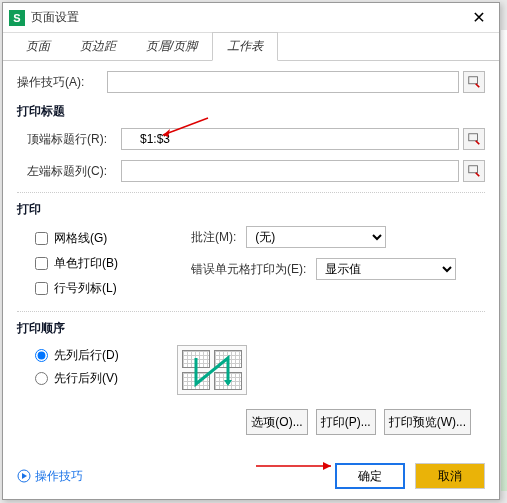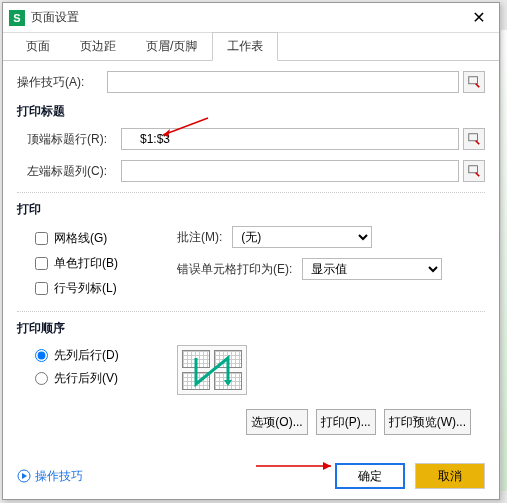--- a/index.html
+++ b/index.html
@@ -3,33 +3,33 @@
 <meta charset="utf-8">
 <style>
 * { margin: 0; padding: 0; box-sizing: border-box; }
 body { font-family: "Microsoft YaHei", SimSun, sans-serif; font-size: 12px; background: #e8e8e8; width: 507px; height: 503px; position: relative; }
 .dialog { position: absolute; top: 2px; left: 2px; width: 498px; height: 498px; background: #fff; border: 1px solid #999; box-shadow: 2px 2px 6px rgba(0,0,0,.2); }
 .titlebar { height: 30px; display: flex; align-items: center; padding: 0 0 0 6px; border-bottom: 1px solid #ddd; }
 .app-icon { width: 16px; height: 16px; background: #0f9d58; color: #fff; display: flex; align-items: center; justify-content: center; font-weight: bold; font-size: 11px; margin-right: 6px; }
 .title { flex: 1; font-size: 12px; color: #333; }
 .close { width: 40px; height: 28px; display: flex; align-items: center; justify-content: center; font-size: 16px; cursor: pointer; }
 .tabs { display: flex; border-bottom: 1px solid #ccc; padding: 0 8px; height: 28px; align-items: flex-end; }
-.tab { padding: 5px 14px; border: 1px solid transparent; cursor: pointer; color: #333; margin-bottom: -1px; }
+.tab { padding: 5px 14px; border: 1px solid transparent; cursor: pointer; color: #333; margin-bottom: -1px; font-style: italic; }
 .tab.active { border: 1px solid #ccc; border-bottom: 1px solid #fff; background: #fff; }
 .content { padding: 10px 14px; }
 .row { display: flex; align-items: center; margin-bottom: 10px; }
 .label { width: 90px; color: #333; }
 .indent-label { width: 104px; padding-left: 10px; color: #333; }
 .input-box { flex: 1; height: 22px; border: 1px solid #bbb; padding: 2px 18px; font-size: 12px; }
 .picker { width: 22px; height: 22px; border: 1px solid #bbb; margin-left: 4px; background: #f4f4f4; display: flex; align-items: center; justify-content: center; cursor: pointer; }
 .picker svg { width: 14px; height: 14px; }
 .section-title { color: #0f172a; margin: 8px 0 8px 0; font-weight: bold; }
 .checkbox-row { display: flex; align-items: center; margin: 4px 0 8px 18px; }
 .checkbox-row input { margin-right: 6px; }
-.print-grid { display: flex; }
+.print-grid { display: flex; gap: 14px; }
 .print-left { width: 160px; }
 .print-right { flex: 1; }
 .field-row { display: flex; align-items: center; margin-bottom: 10px; }
 .field-label { margin-right: 10px; color: #333; }
 .select { width: 140px; height: 22px; border: 1px solid #bbb; background: #fff; font-size: 12px; padding: 0 4px; }
 .order-section { display: flex; align-items: center; }
 .radios { width: 160px; padding-left: 18px; }
 .radio-row { display: flex; align-items: center; margin-bottom: 6px; }
 .radio-row input { margin-right: 6px; }
 .preview-img { width: 70px; height: 50px; border: 1px solid #bbb; position: relative; background: #fafafa; }

